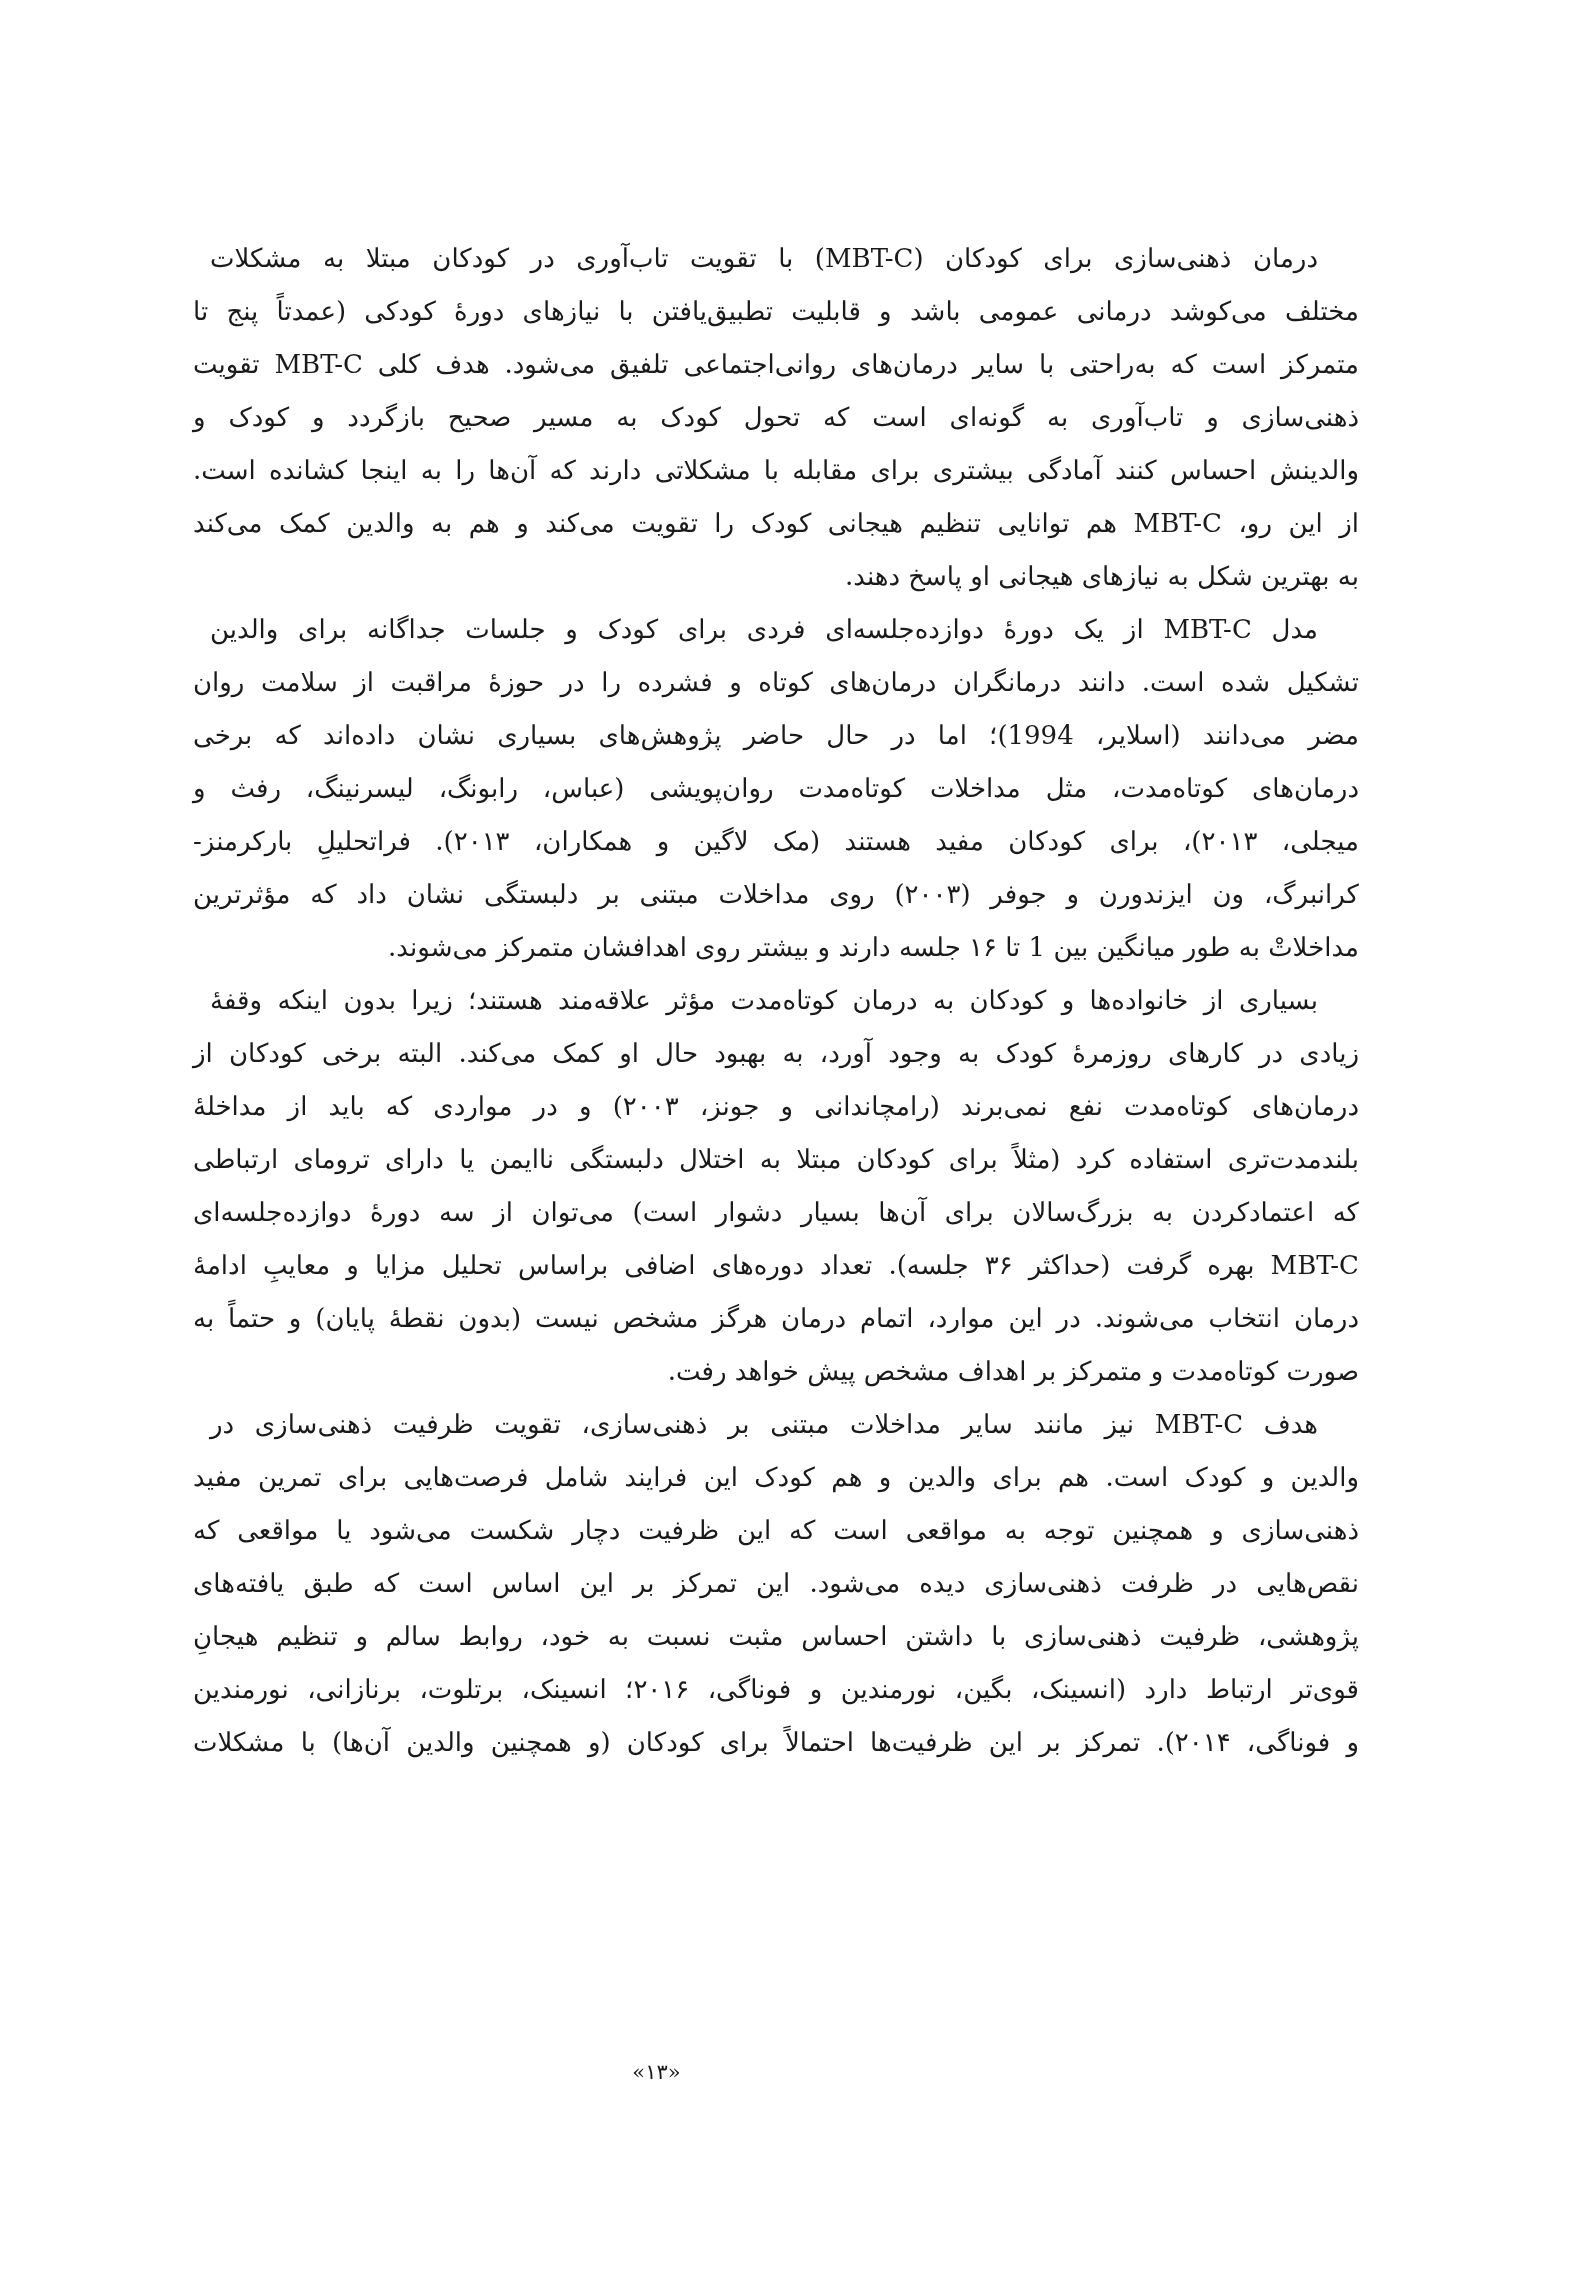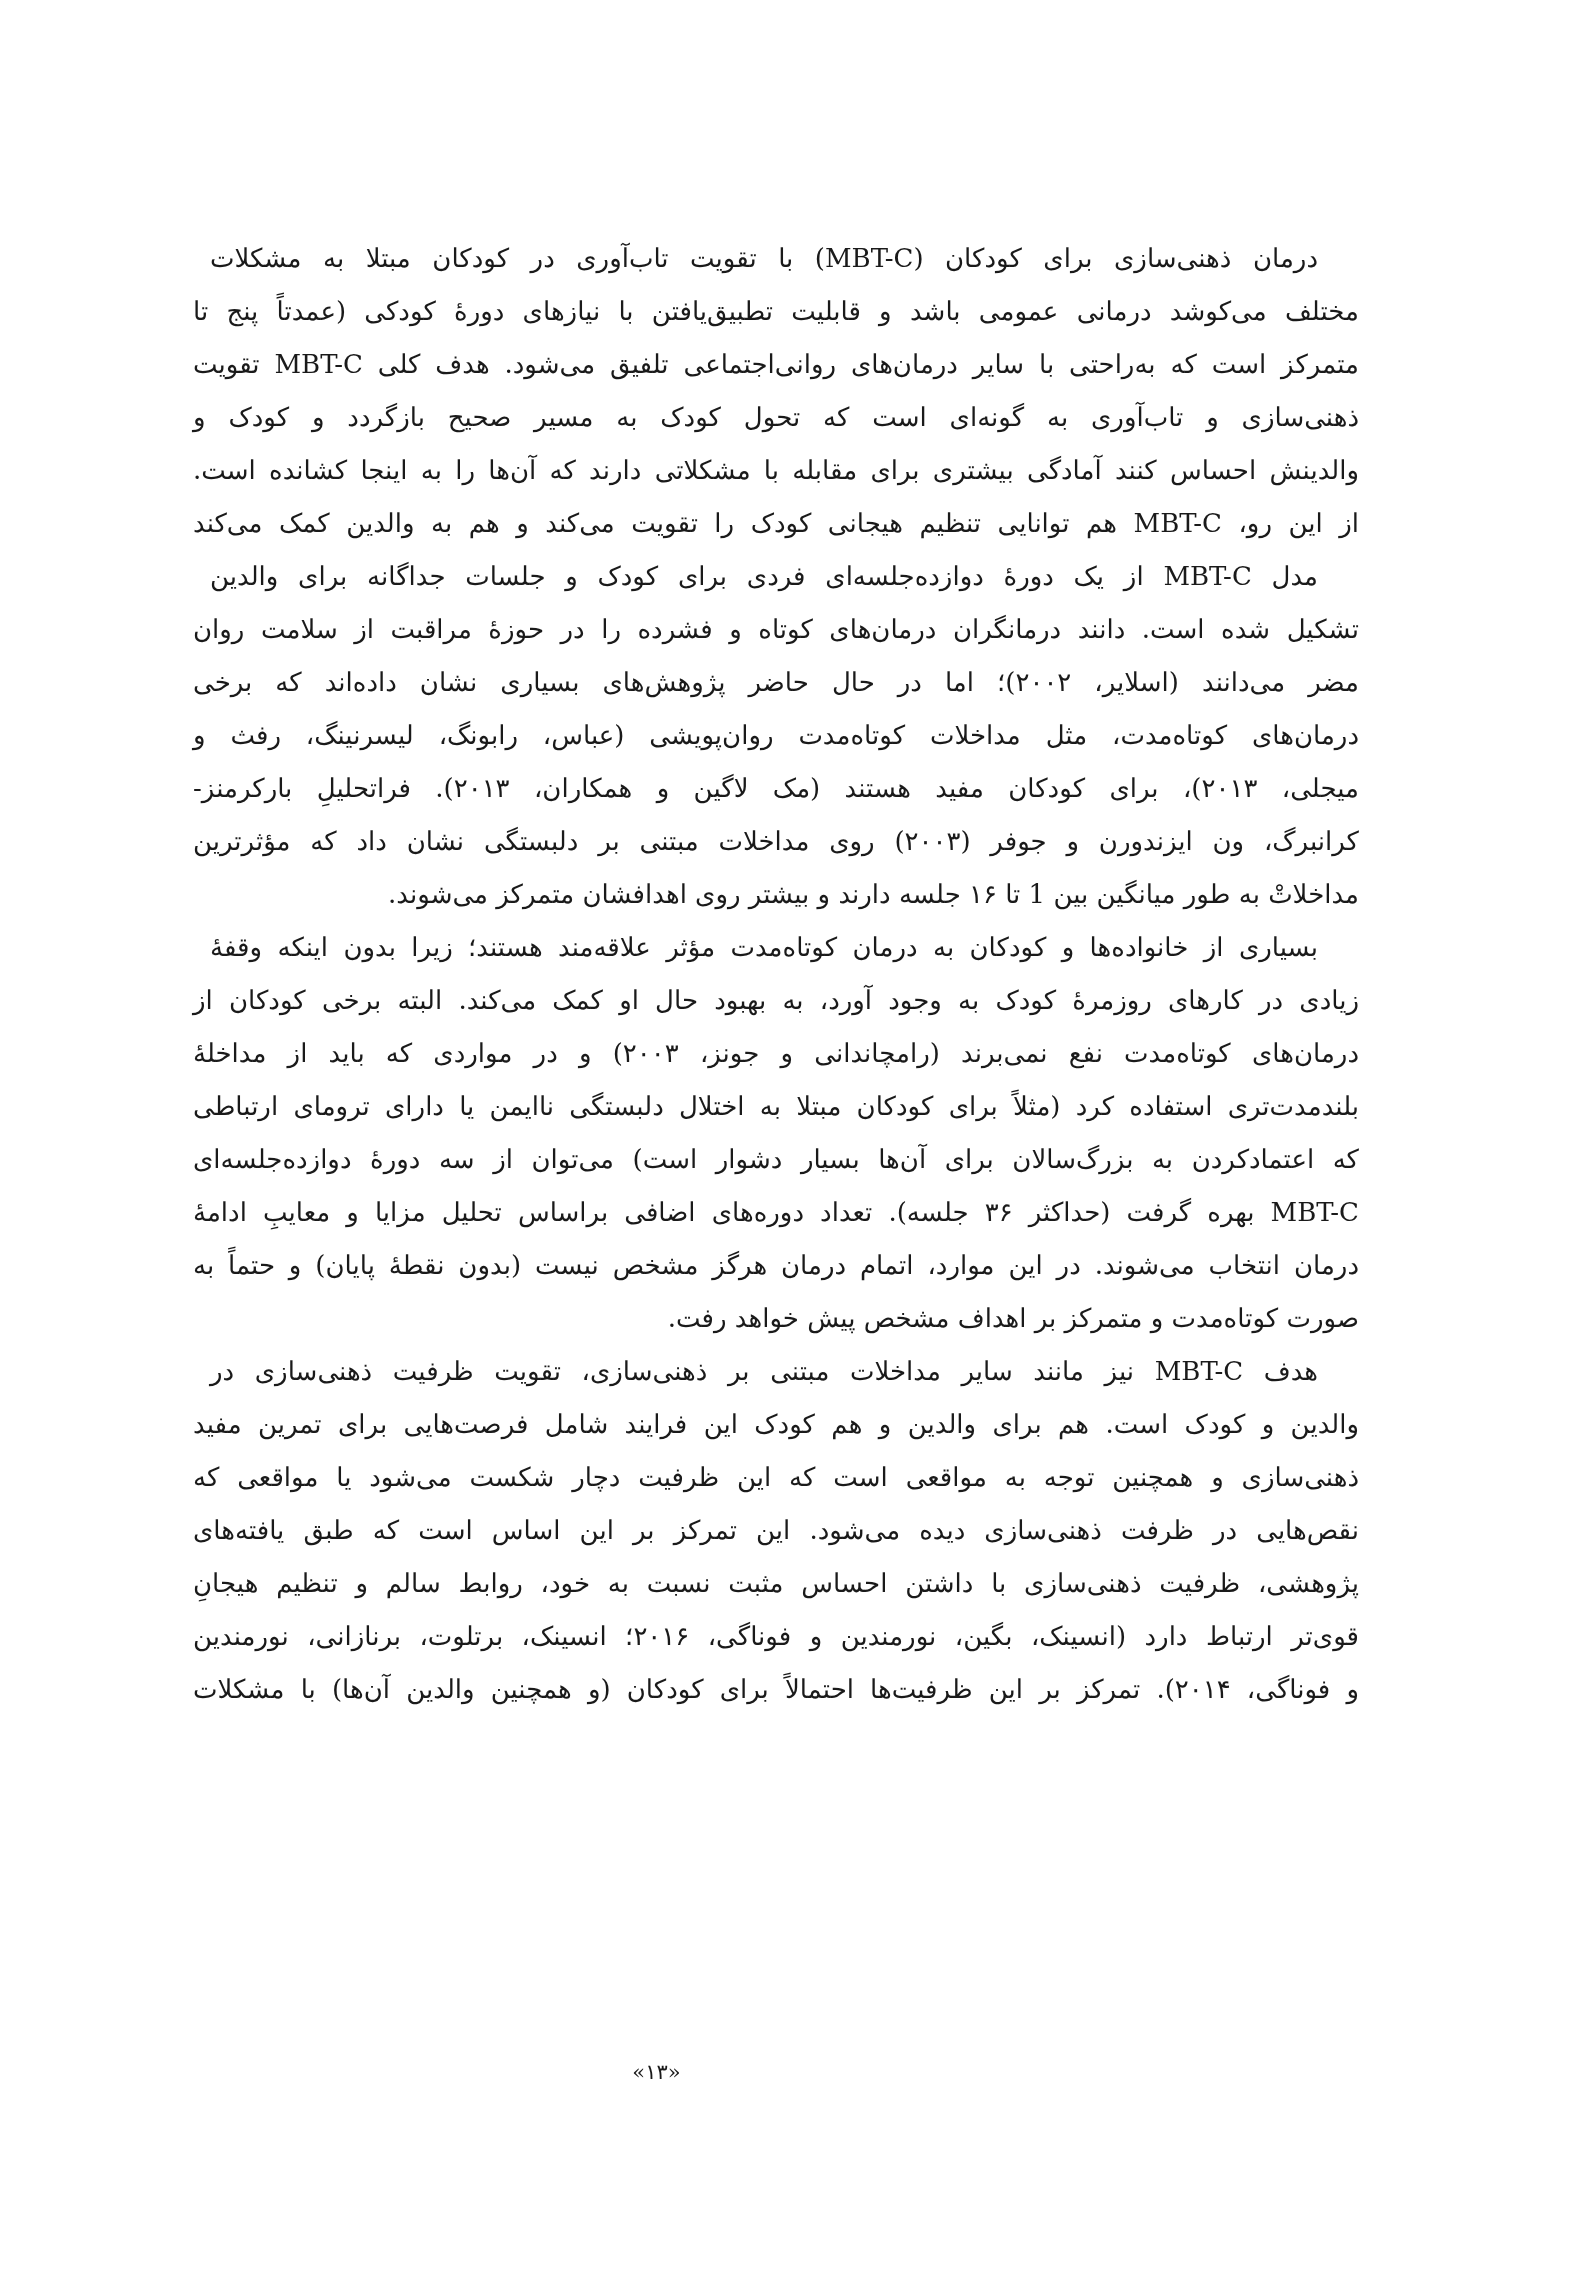--- a/index.html
+++ b/index.html
@@ -63,26 +63,27 @@
 
 <div class="page">
 
   <div class="para">
     <span class="line first">درمان ذهنی‌سازی برای کودکان (MBT-C) با تقویت تاب‌آوری در کودکان مبتلا به مشکلات</span>
     <span class="line">مختلف می‌کوشد درمانی عمومی باشد و قابلیت تطبیق‌یافتن با نیازهای دورهٔ کودکی (عمدتاً پنج تا</span>
     <span class="line">متمرکز است که به‌راحتی با سایر درمان‌های روانی‌اجتماعی تلفیق می‌شود. هدف کلی MBT-C تقویت</span>
     <span class="line">ذهنی‌سازی و تاب‌آوری به گونه‌ای است که تحول کودک به مسیر صحیح بازگردد و کودک و</span>
     <span class="line">والدینش احساس کنند آمادگی بیشتری برای مقابله با مشکلاتی دارند که آن‌ها را به اینجا کشانده است.</span>
     <span class="line">از این رو، MBT-C هم توانایی تنظیم هیجانی کودک را تقویت می‌کند و هم به والدین کمک می‌کند</span>
+    <span class="line last">به بهترین شکل به نیازهای هیجانی او پاسخ دهند.</span>
   </div>
 
   <div class="para">
     <span class="line first">مدل MBT-C از یک دورهٔ دوازده‌جلسه‌ای فردی برای کودک و جلسات جداگانه برای والدین</span>
     <span class="line">تشکیل شده است. دانند درمانگران درمان‌های کوتاه و فشرده را در حوزهٔ مراقبت از سلامت روان</span>
-    <span class="line">مضر می‌دانند (اسلایر، ۲۰۰۲)؛ اما در حال حاضر پژوهش‌های بسیاری نشان داده‌اند که برخی</span>
+    <span class="line">مضر می‌دانند (اسلایر، 1994)؛ اما در حال حاضر پژوهش‌های بسیاری نشان داده‌اند که برخی</span>
     <span class="line">درمان‌های کوتاه‌مدت، مثل مداخلات کوتاه‌مدت روان‌پویشی (عباس، رابونگ، لیسرنینگ، رفث و</span>
     <span class="line">میجلی، ۲۰۱۳)، برای کودکان مفید هستند (مک لاگین و همکاران، ۲۰۱۳). فراتحلیلِ بارکرمنز-</span>
     <span class="line">کرانبرگ، ون ایزندورن و جوفر (۲۰۰۳) روی مداخلات مبتنی بر دلبستگی نشان داد که مؤثرترین</span>
     <span class="line last">مداخلاتْ به طور میانگین بین 1 تا ۱۶ جلسه دارند و بیشتر روی اهدافشان متمرکز می‌شوند.</span>
   </div>
 
   <div class="para">
     <span class="line first">بسیاری از خانواده‌ها و کودکان به درمان کوتاه‌مدت مؤثر علاقه‌مند هستند؛ زیرا بدون اینکه وقفهٔ</span>
     <span class="line">زیادی در کارهای روزمرهٔ کودک به وجود آورد، به بهبود حال او کمک می‌کند. البته برخی کودکان از</span>
     <span class="line">درمان‌های کوتاه‌مدت نفع نمی‌برند (رامچاندانی و جونز، ۲۰۰۳) و در مواردی که باید از مداخلهٔ</span>

